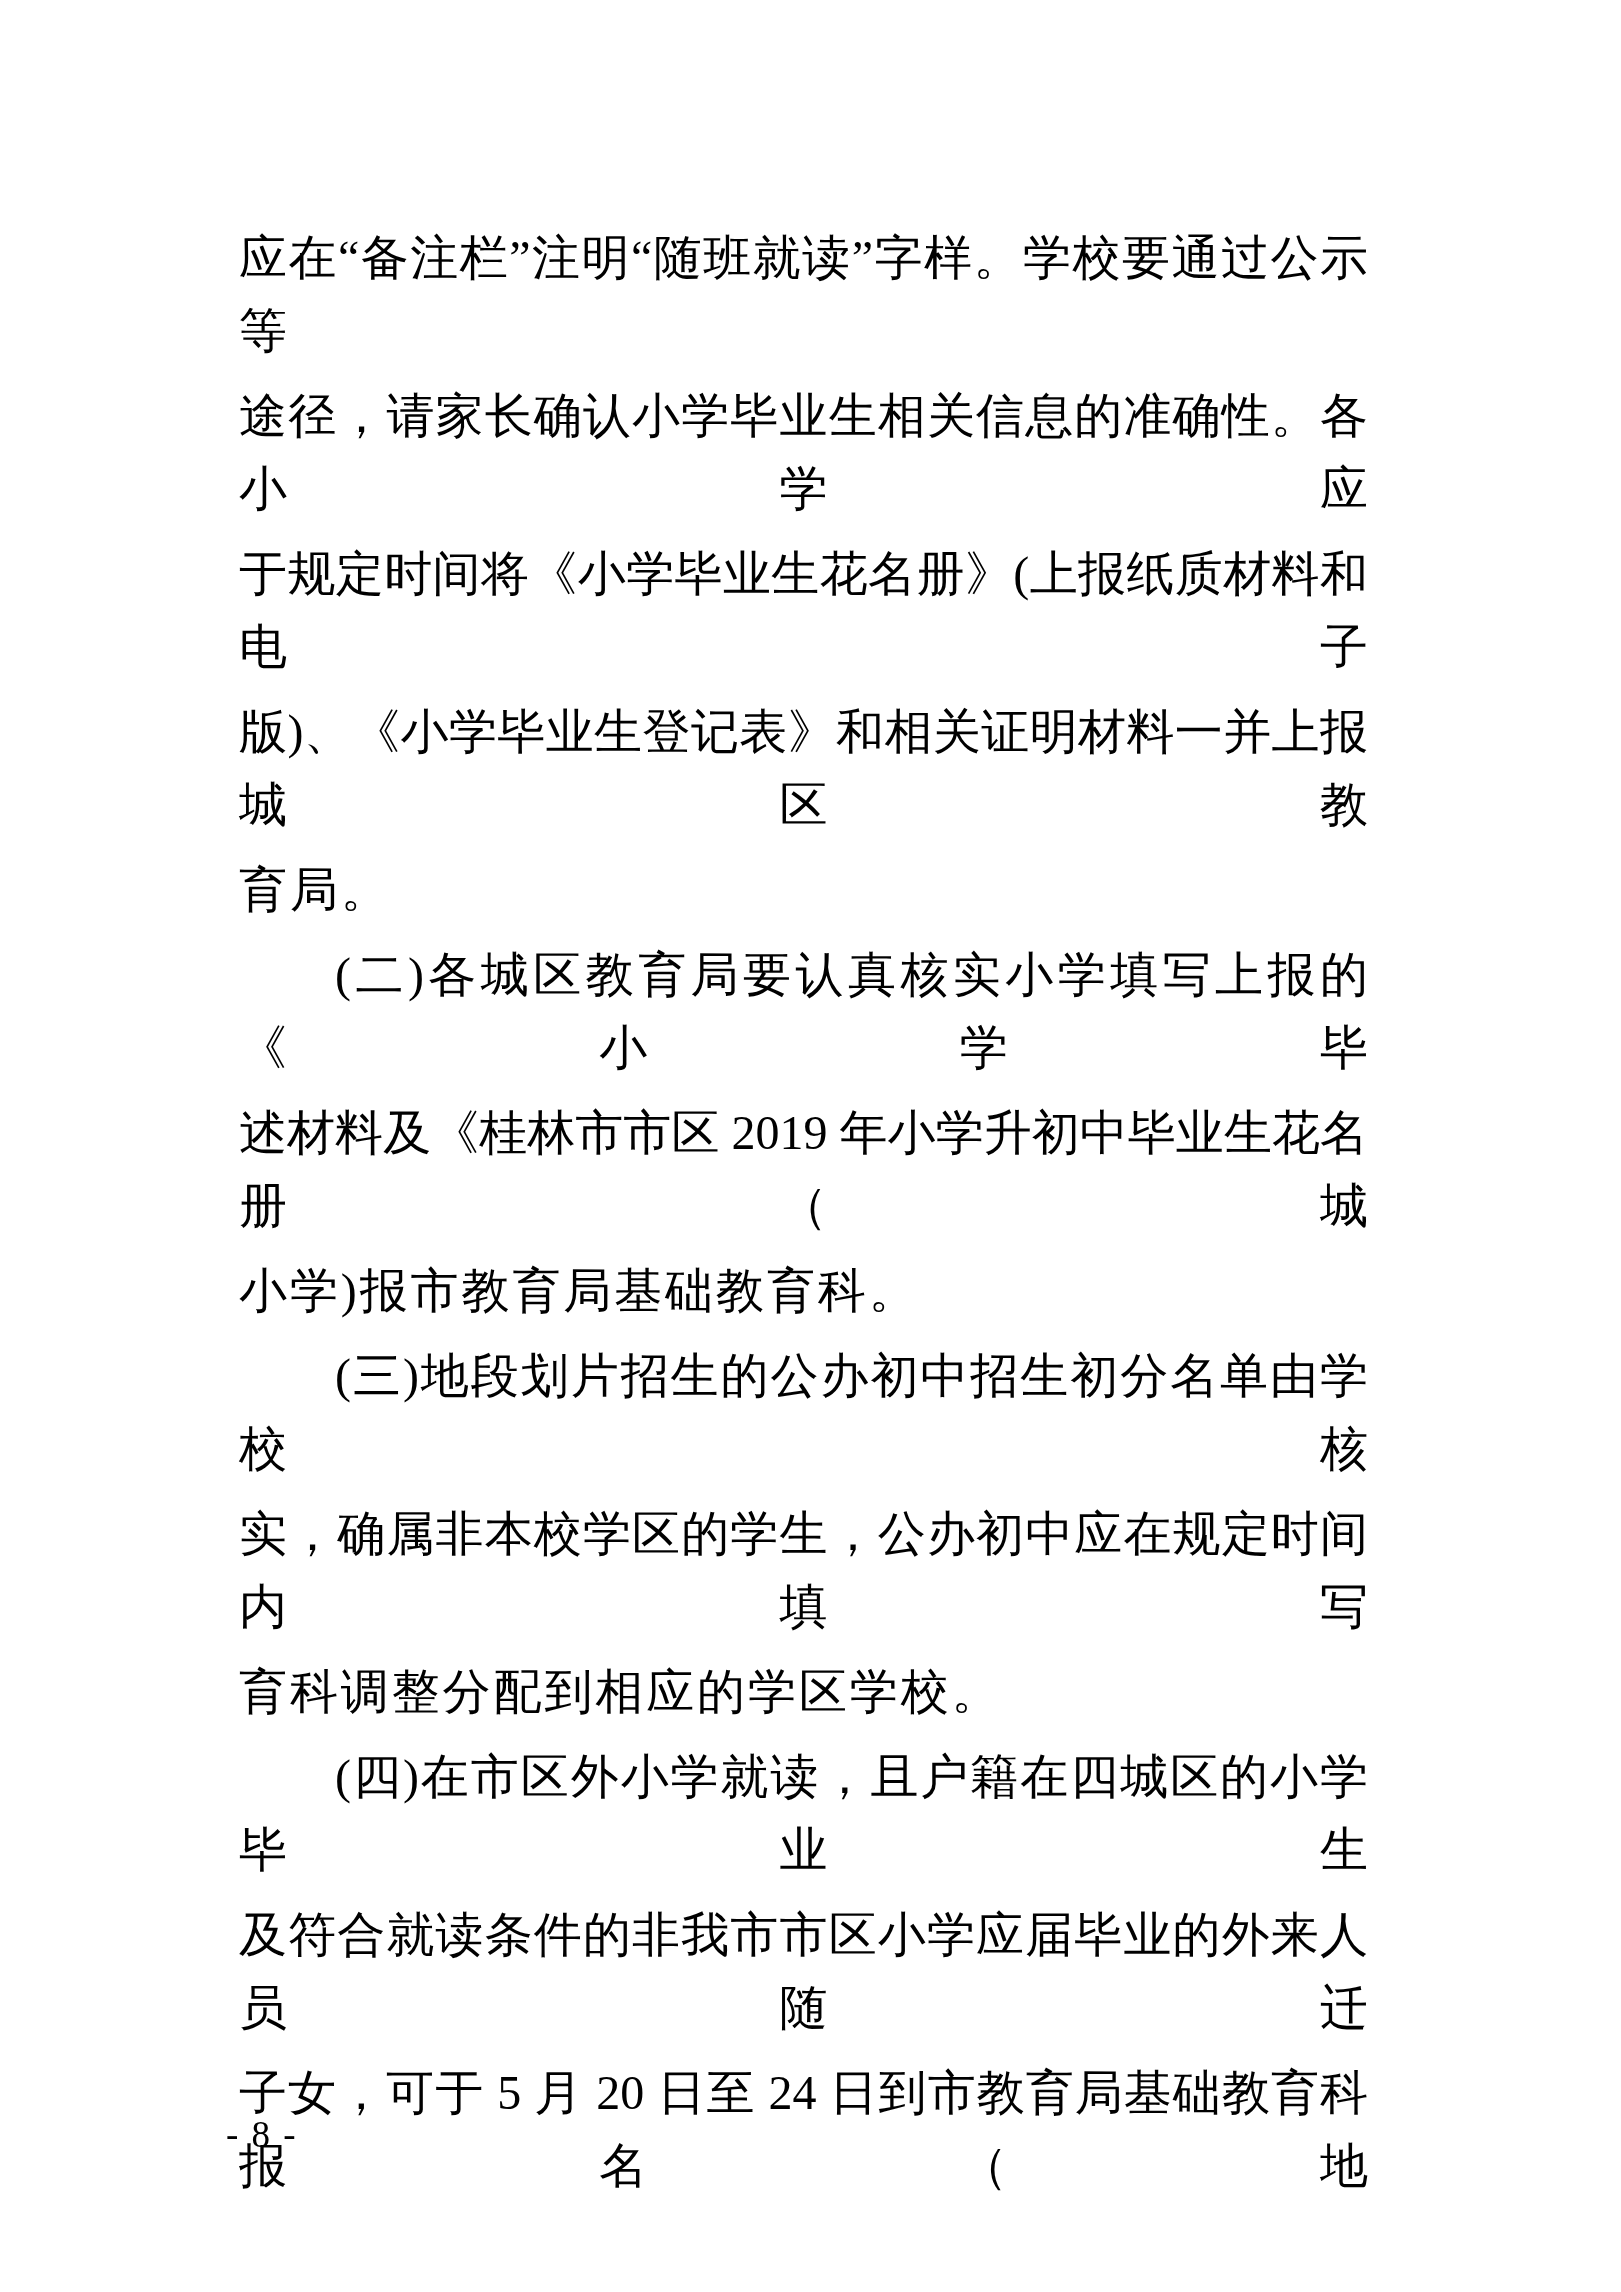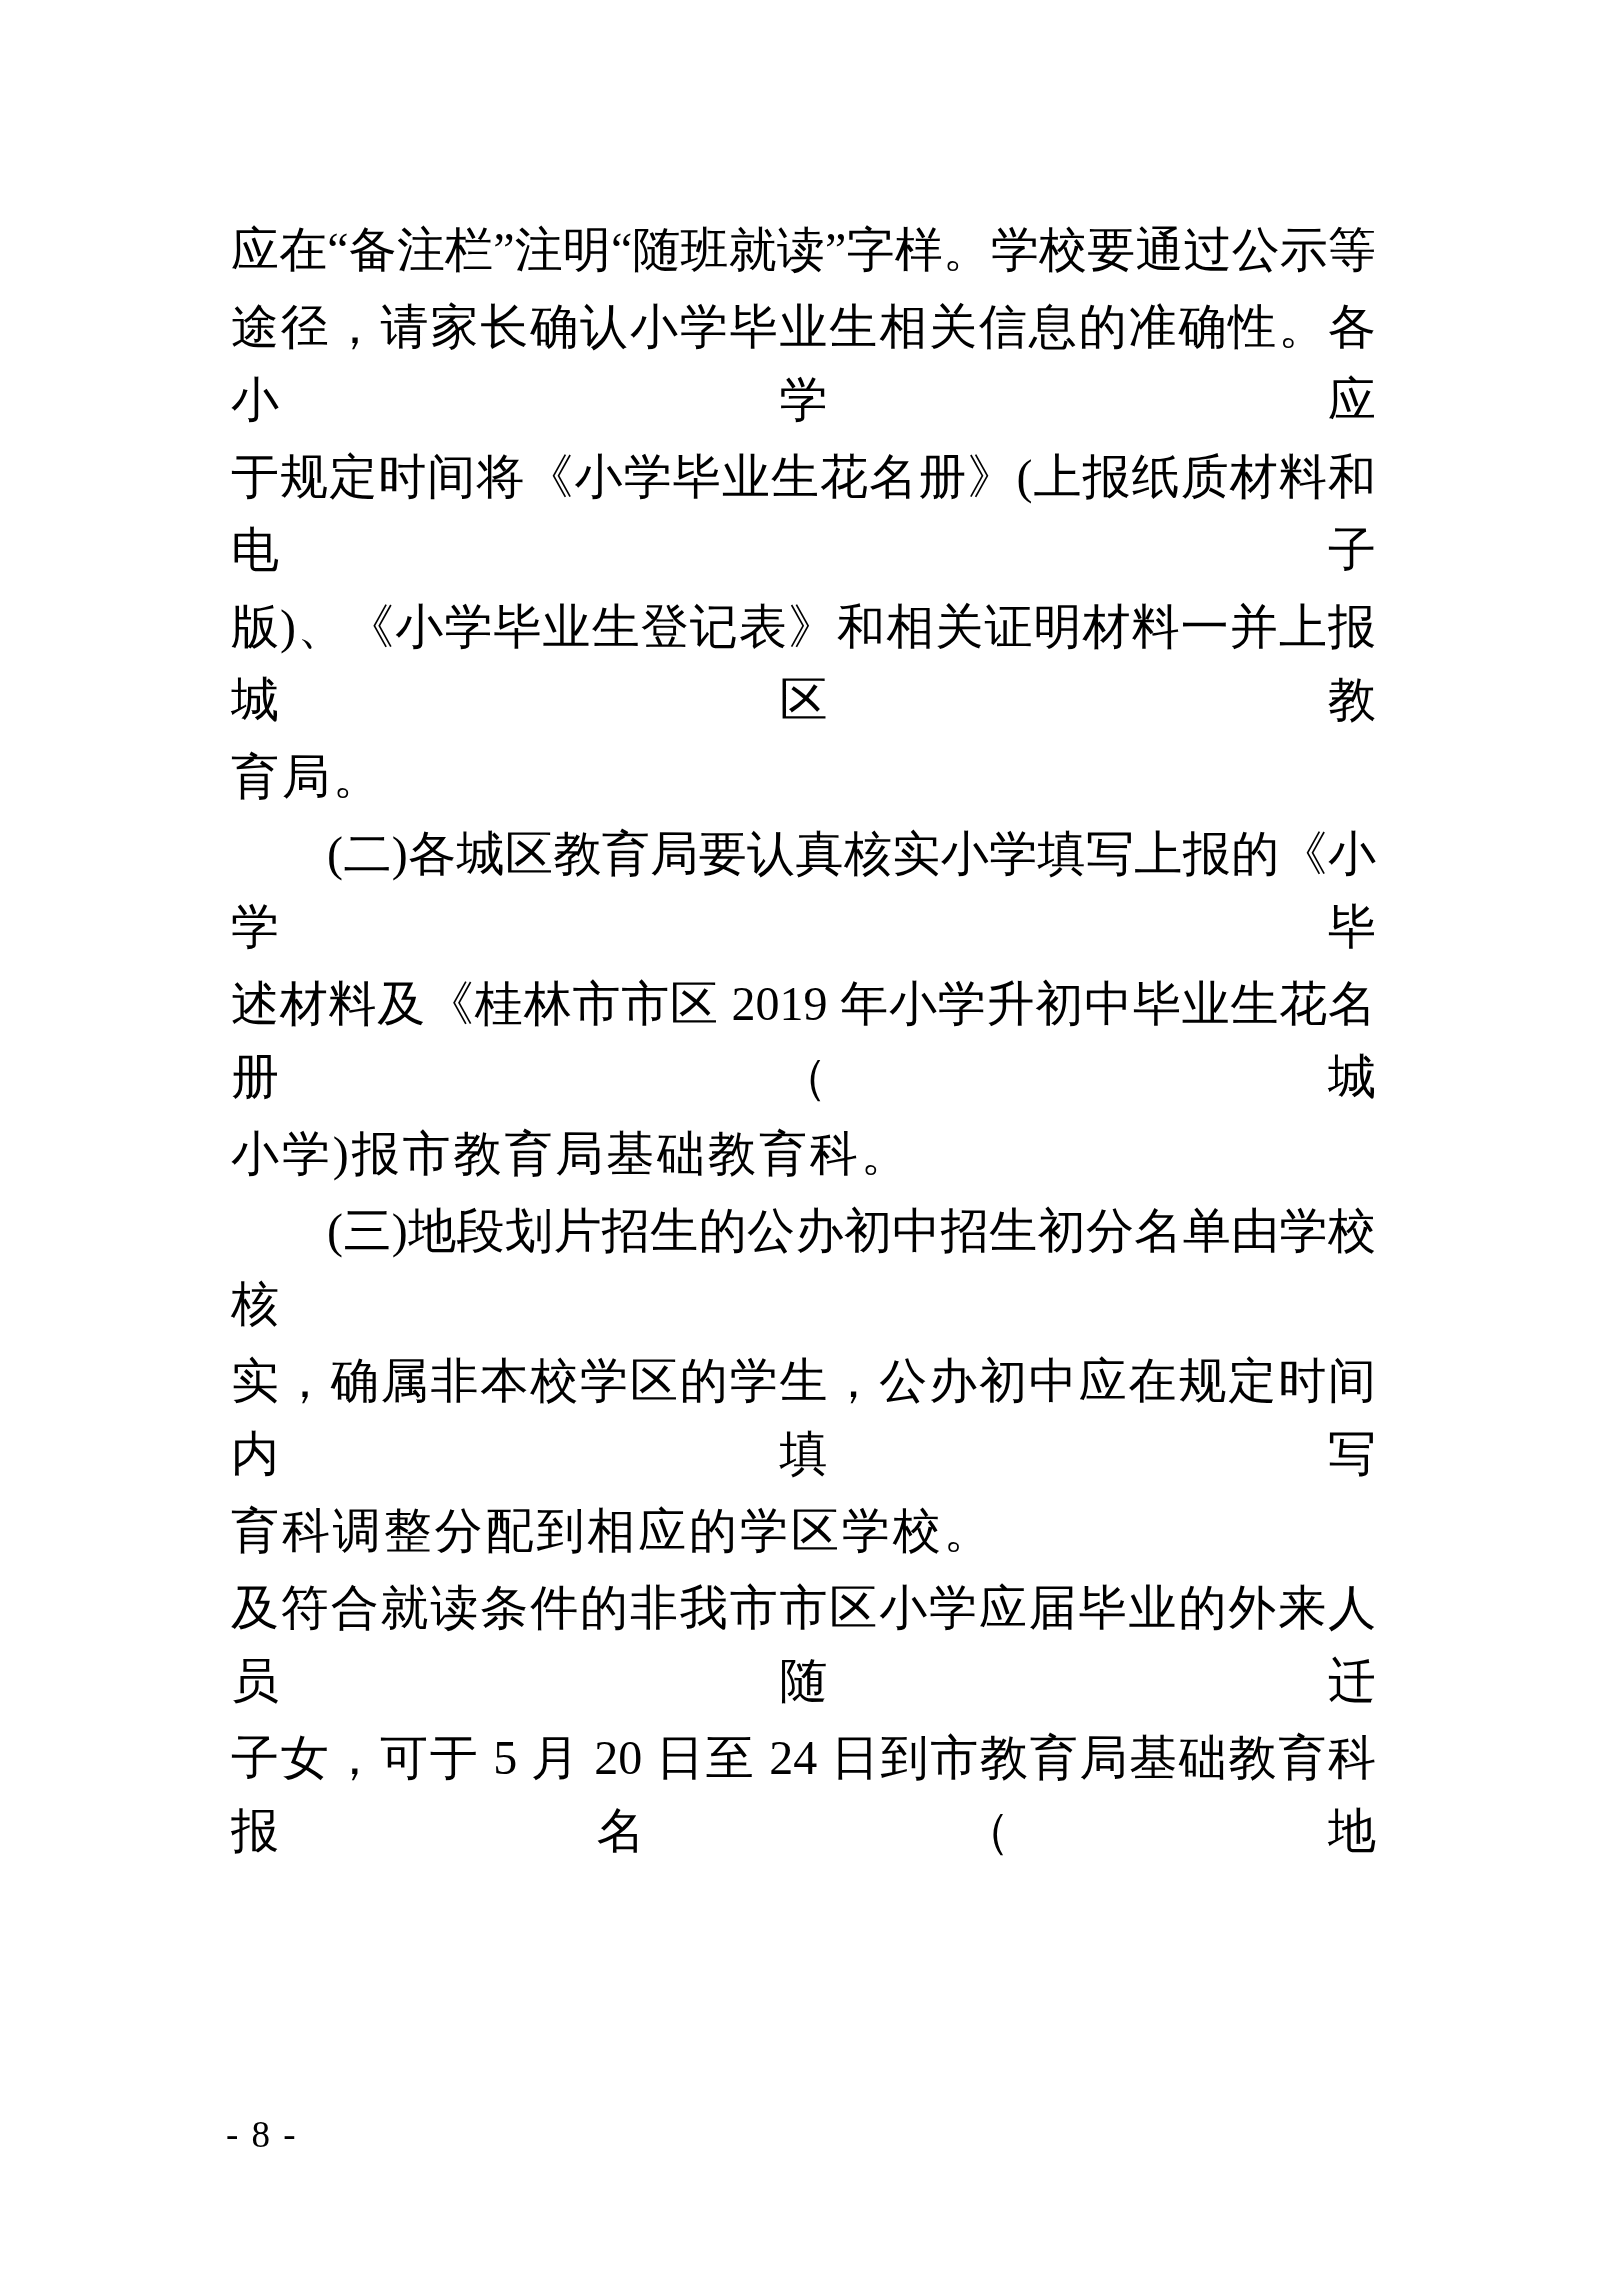--- a/index.html
+++ b/index.html
@@ -20,21 +20,21 @@
     position: absolute;
     left: 227px;
     top: 209px;
     width: 1153px;
     font-family: "Liberation Serif", "DejaVu Serif", serif;
     font-size: 48px;
     line-height: 73px;
     color: #000000;
   }
   .ln {
-    margin: 4px;
+    margin: 12px;
     padding: 0;
     text-align: justify;
     text-align-last: justify;
     word-break: break-all;
     white-space: normal;
   }
   .ln.left {
     text-align: center;
     text-align-last: left;
     letter-spacing: 2.9px;
@@ -61,19 +61,20 @@
     <p class="ln">途径，请家长确认小学毕业生相关信息的准确性。各小学应</p>
     <p class="ln">于规定时间将《小学毕业生花名册》(上报纸质材料和电子</p>
     <p class="ln">版)、《小学毕业生登记表》和相关证明材料一并上报城区教</p>
     <p class="ln left">育局。</p>
     <p class="ln ind">(二)各城区教育局要认真核实小学填写上报的《小学毕</p>
     <p class="ln">述材料及《桂林市市区 2019 年小学升初中毕业生花名册（城</p>
     <p class="ln left">小学)报市教育局基础教育科。</p>
     <p class="ln ind">(三)地段划片招生的公办初中招生初分名单由学校核</p>
     <p class="ln">实，确属非本校学区的学生，公办初中应在规定时间内填写</p>
     <p class="ln left">育科调整分配到相应的学区学校。</p>
+    <p class="ln ind">(四)在市区外小学就读，且户籍在四城区的小学毕业生</p>
     <p class="ln">及符合就读条件的非我市市区小学应届毕业的外来人员随迁</p>
     <p class="ln">子女，可于 5 月 20 日至 24 日到市教育局基础教育科报名（地</p>
 
   </main>
   <footer class="page-footer">- 8 -</footer>
 </div>
 
 
 </body></html>

